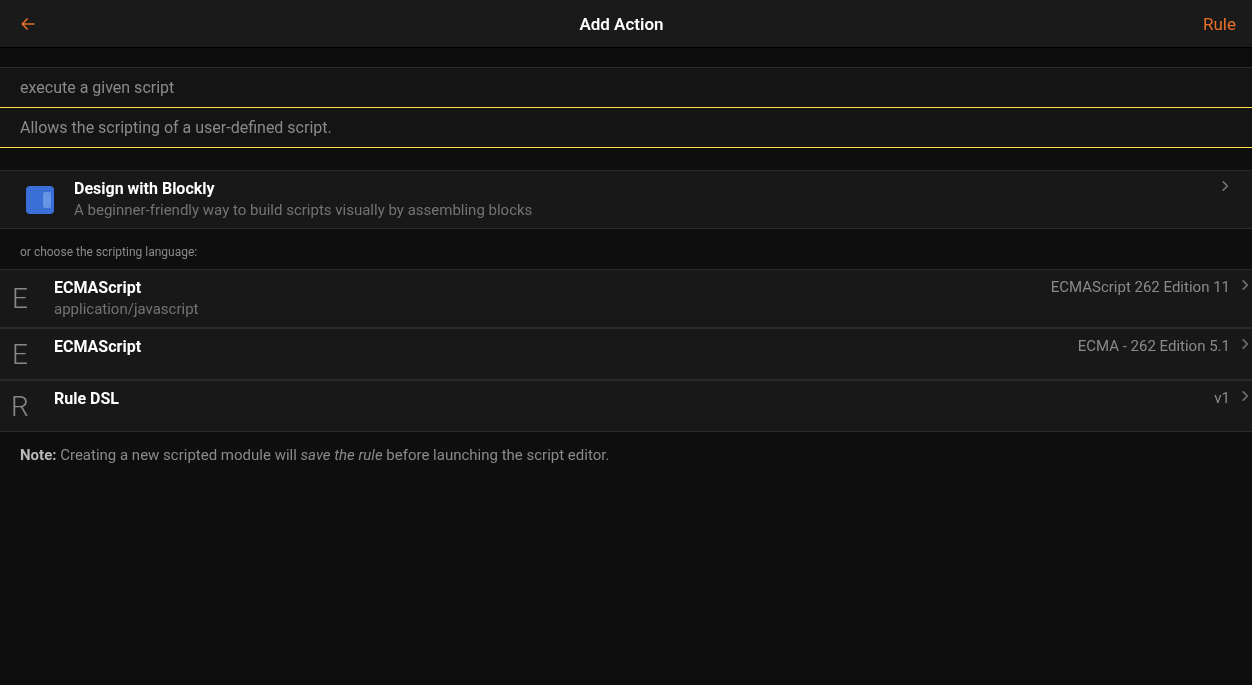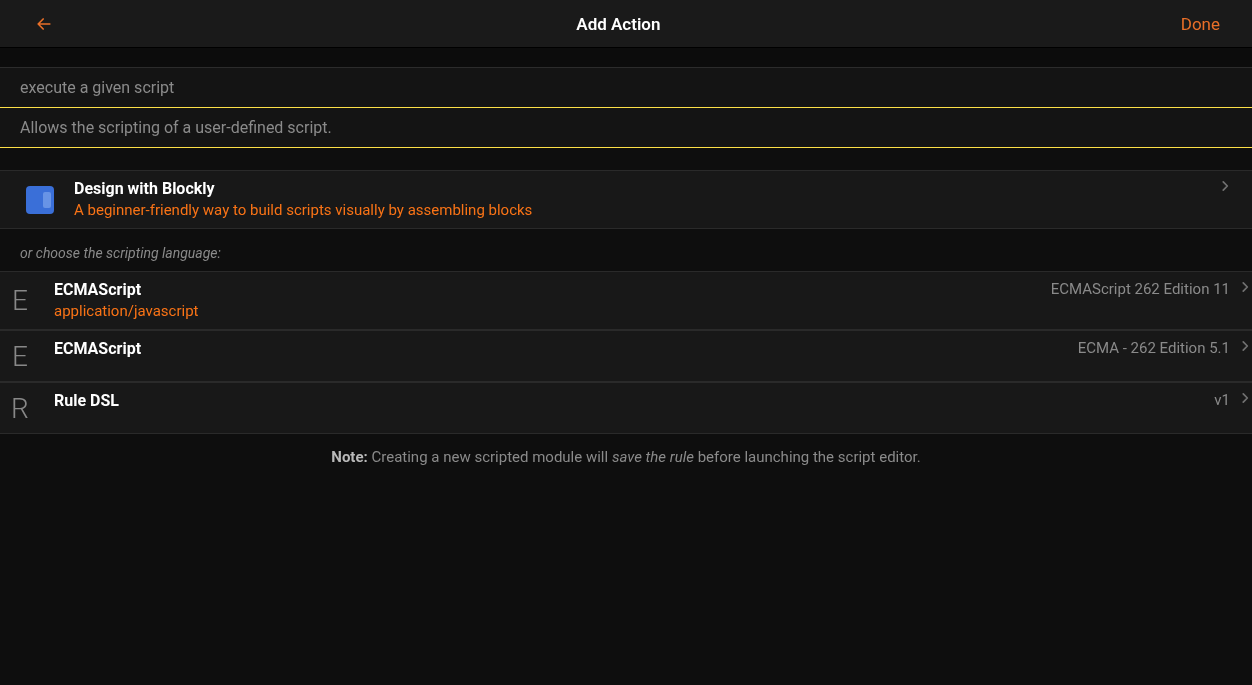--- a/index.html
+++ b/index.html
@@ -9,21 +9,21 @@
     background: #0e0e0e;
     font-family: -apple-system, BlinkMacSystemFont, "Segoe UI", Roboto, Helvetica, Arial, sans-serif;
     color: #e8e8e8;
     overflow: hidden;
   }
   .topbar {
     height: 48px;
     background: #1a1a1a;
     display: flex;
     align-items: center;
-    padding: 0 32px;
+    padding: 0 16px;
     border-bottom: 1px solid #000;
   }
   .back-btn {
     width: 24px;
     height: 24px;
     display: flex;
     align-items: center;
     justify-content: center;
     cursor: pointer;
     color: #e96f28;
@@ -114,62 +114,60 @@
     min-width: 0;
   }
   .item-title {
     font-size: 16px;
     font-weight: 700;
     color: #ffffff;
     line-height: 1.3;
   }
   .item-subtitle {
     font-size: 15px;
-    color: #f97316;
+    color: #737373;
     line-height: 1.35;
   }
   .item-right {
     color: #8a8a8a;
     font-size: 15px;
     margin-right: 8px;
     white-space: nowrap;
   }
   .chevron {
     color: #707070;
     flex-shrink: 0;
   }
   .chevron svg { width: 14px; height: 14px; display:block; }
   .choose-label {
     padding: 16px 20px 10px 20px;
-    font-size: 14px;
-    color: #8a8a8a;
-    font-style: italic;
+    font-size: 12px;
+    color: #8a8a8a;
   }
   .note {
     padding: 14px 20px;
     font-size: 15px;
     color: #8a8a8a;
-    text-align: center;
   }
   .note .b { font-weight: 700; color: #b9b9b9; }
   .note .i { font-style: italic; }
   .lang-list .list-item { border-top: 1px solid #2a2a2a; }
   .lang-list .list-item:first-child { border-top: 1px solid #2a2a2a; }
 </style>
 </head>
 <body>
 
 <div class="topbar">
   <div class="back-btn">
     <svg viewBox="0 0 24 24">
         <path fill="none" stroke="currentColor" stroke-width="2" stroke-linecap="round" stroke-linejoin="round" d="M19 12H5M11 6l-6 6 6 6"></path>
       </svg>
   </div>
   <div class="topbar-title">Add Action</div>
-  <div class="done-btn">Done</div>
+  <div class="done-btn">Rule</div>
 </div>
 
 <div class="strip-dark"></div>
 
 <div class="desc-row">execute a given script</div>
 <div class="desc-row">Allows the scripting of a user-defined script.</div>
 
 <div class="section">
 
   <div class="list">

